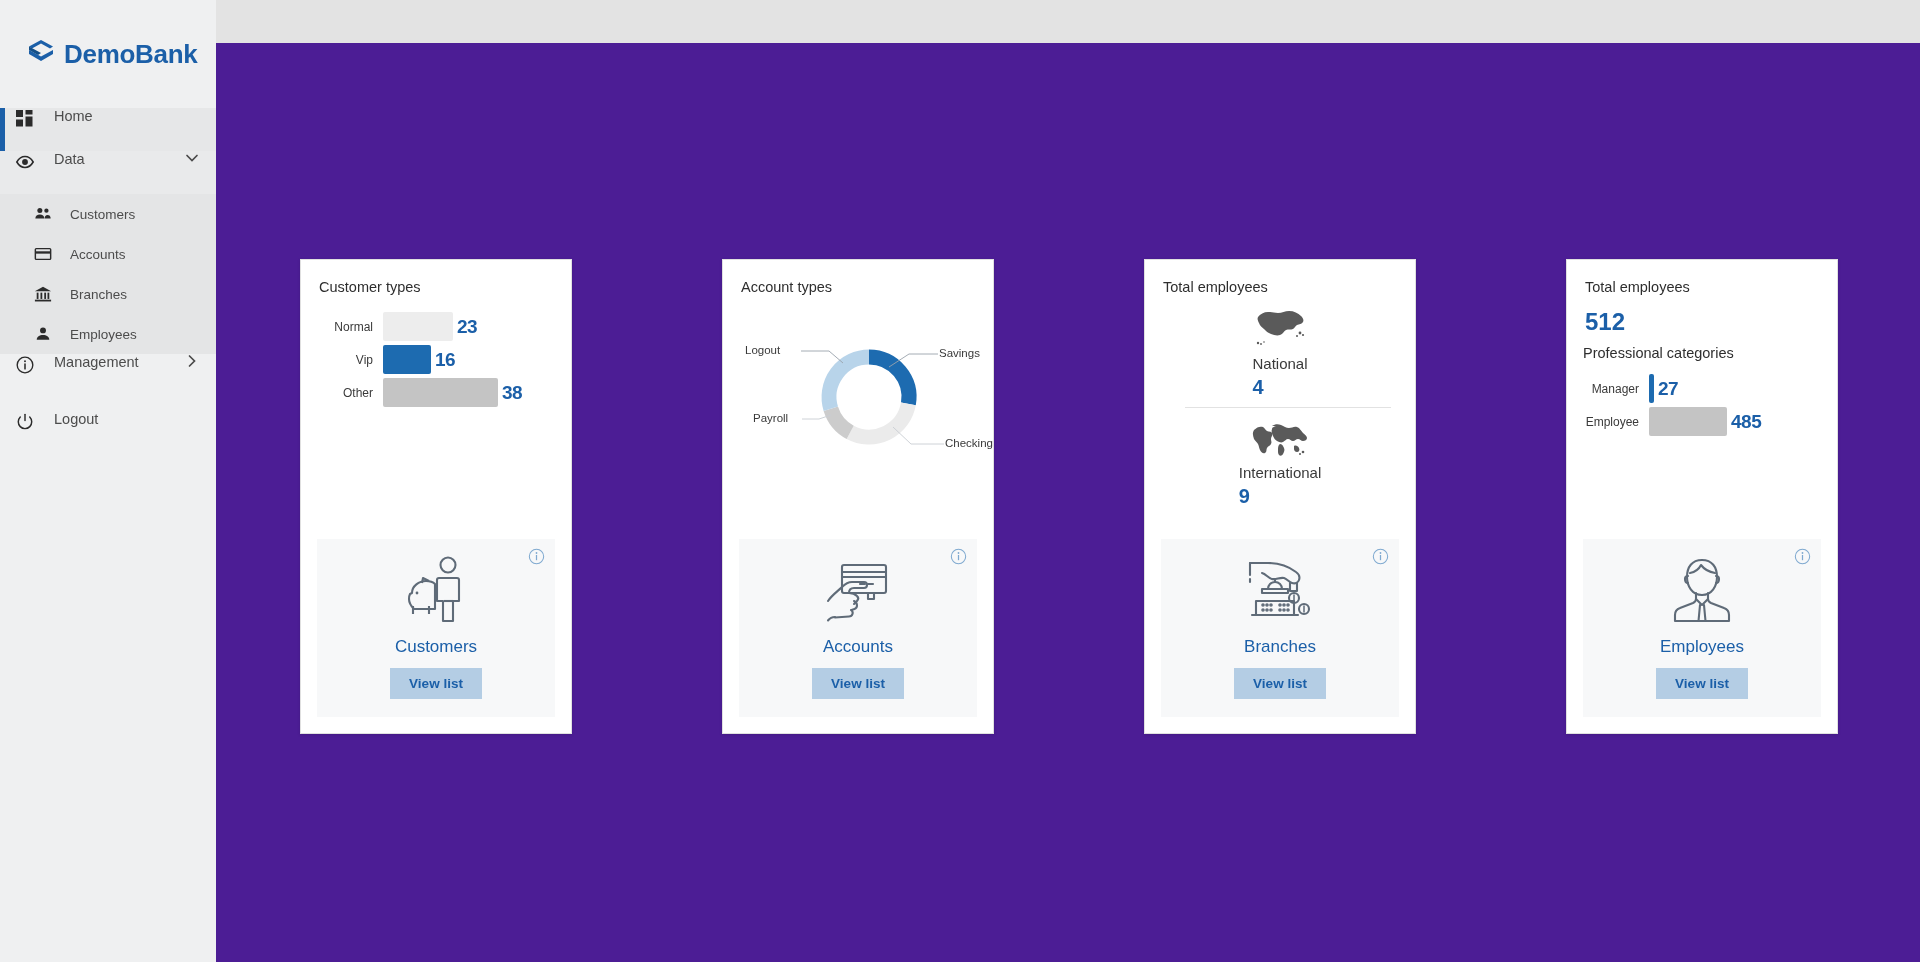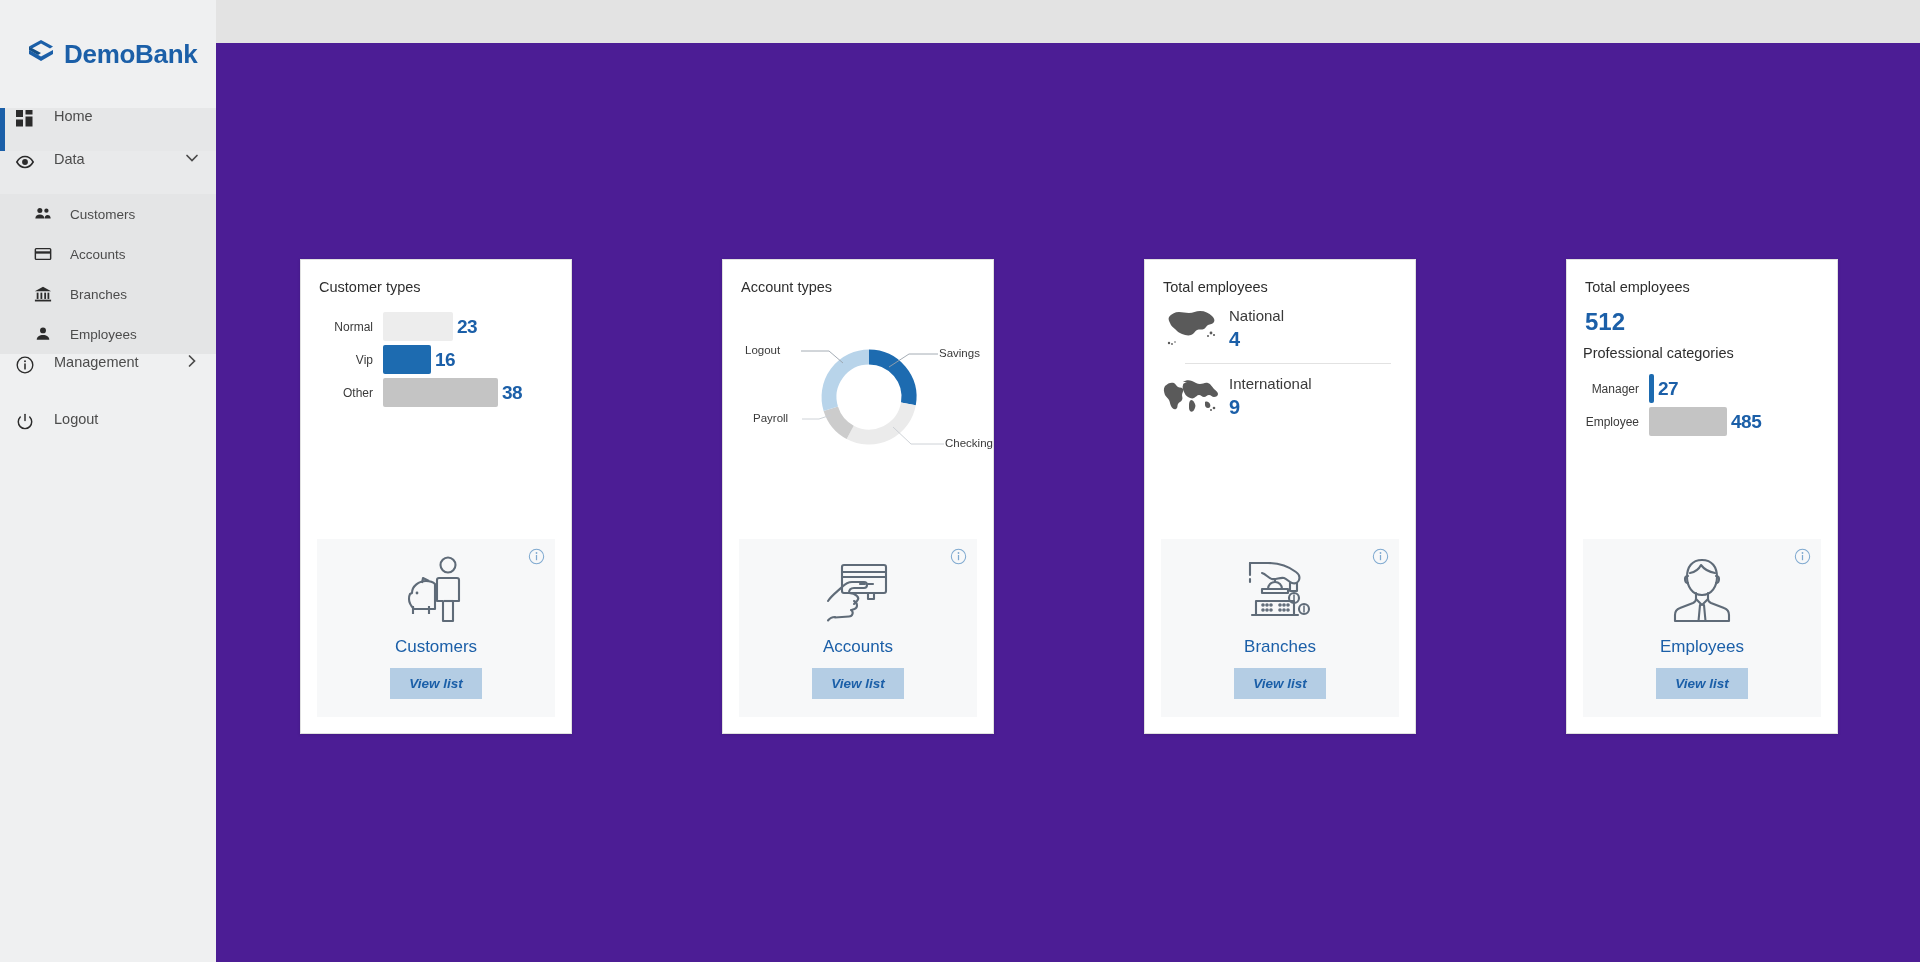--- a/index.html
+++ b/index.html
@@ -112,21 +112,21 @@
   .info-icon {
     position: absolute; right: 10px; top: 9px;
     width: 17px; height: 17px; cursor: pointer;
   }
   .footer-label {
     font-size: 17px; color: #1b5fa8; margin-top: 8px; margin-bottom: 11px;
   }
   .view-btn {
     background: #b4cde4; color: #1b5fa8; border: none;
     font-size: 13.5px; font-family: inherit; font-weight: bold;
-    padding: 8px 19px; cursor: pointer; font-style: italic;
+    padding: 8px 19px; cursor: pointer;
   }
 
   
   .bar-row { display: flex; align-items: center; height: 33px; }
   .bar-label {
     width: 66px; text-align: right; padding-right: 10px;
     font-size: 12px; color: #3a3a3a;
   }
   .bar { height: 29px; border-radius: 2px; }
   .bar-value {
@@ -134,21 +134,21 @@
     margin-left: 4px; letter-spacing: -0.5px;
   }
 
   .emp-total {
     font-size: 24px; font-weight: bold; color: #1b5fa8;
     padding: 13px 2px 0 2px;
   }
   .emp-sub { font-size: 14.5px; color: #2e2e2e; padding-top: 9px; }
 
   
-  .branch-row { display: flex; align-items: center; gap: 8px; padding: 8px 0 6px 0; }
+  .branch-row { display: flex; align-items: center; padding: 8px 0 6px 0; flex-direction: column; }
   .branch-txt { display: flex; flex-direction: column; }
   .branch-name { font-size: 15px; color: #3a3a3a; }
   .branch-num { font-size: 20px; font-weight: bold; color: #1b5fa8; margin-top: 4px; }
   .branch-div { height: 1px; background: #e2e2e2; margin: 2px 8px 2px 24px; }
 
   .donut-wrap { position: relative; width: 240px; height: 160px; margin-top: 14px; }
   .lbl {
     position: absolute; font-size: 11.5px; color: #3a3a3a; white-space: nowrap;
   }
 </style>

